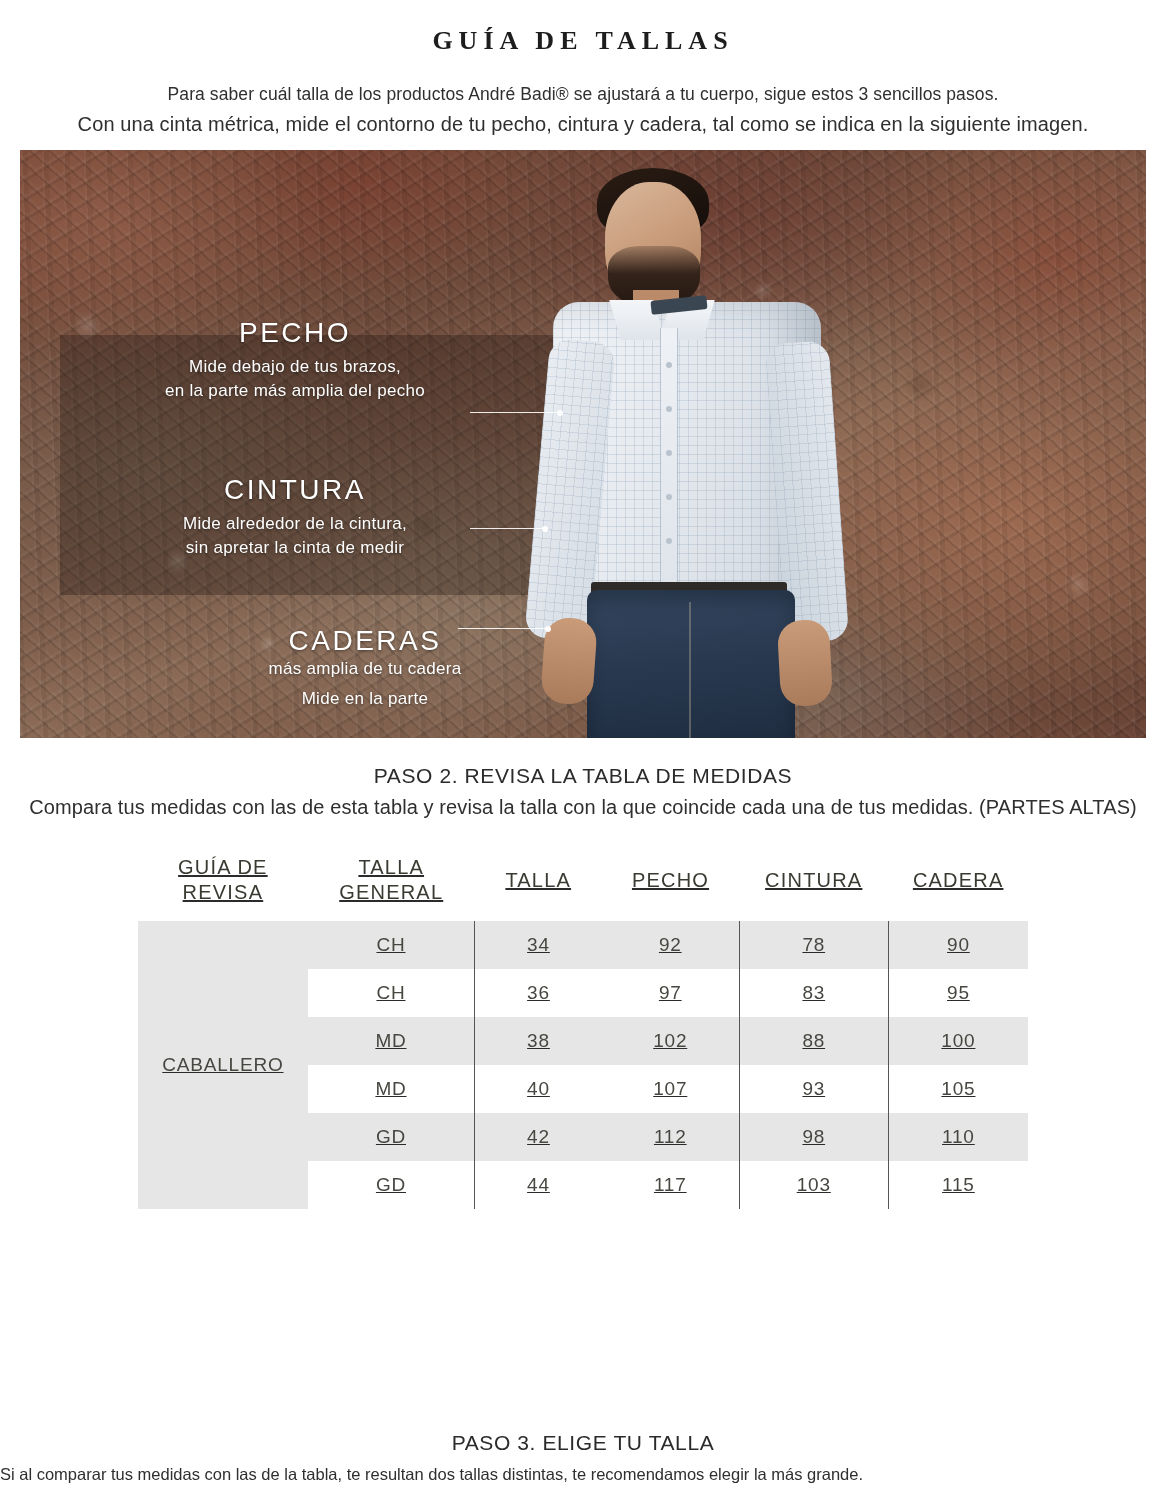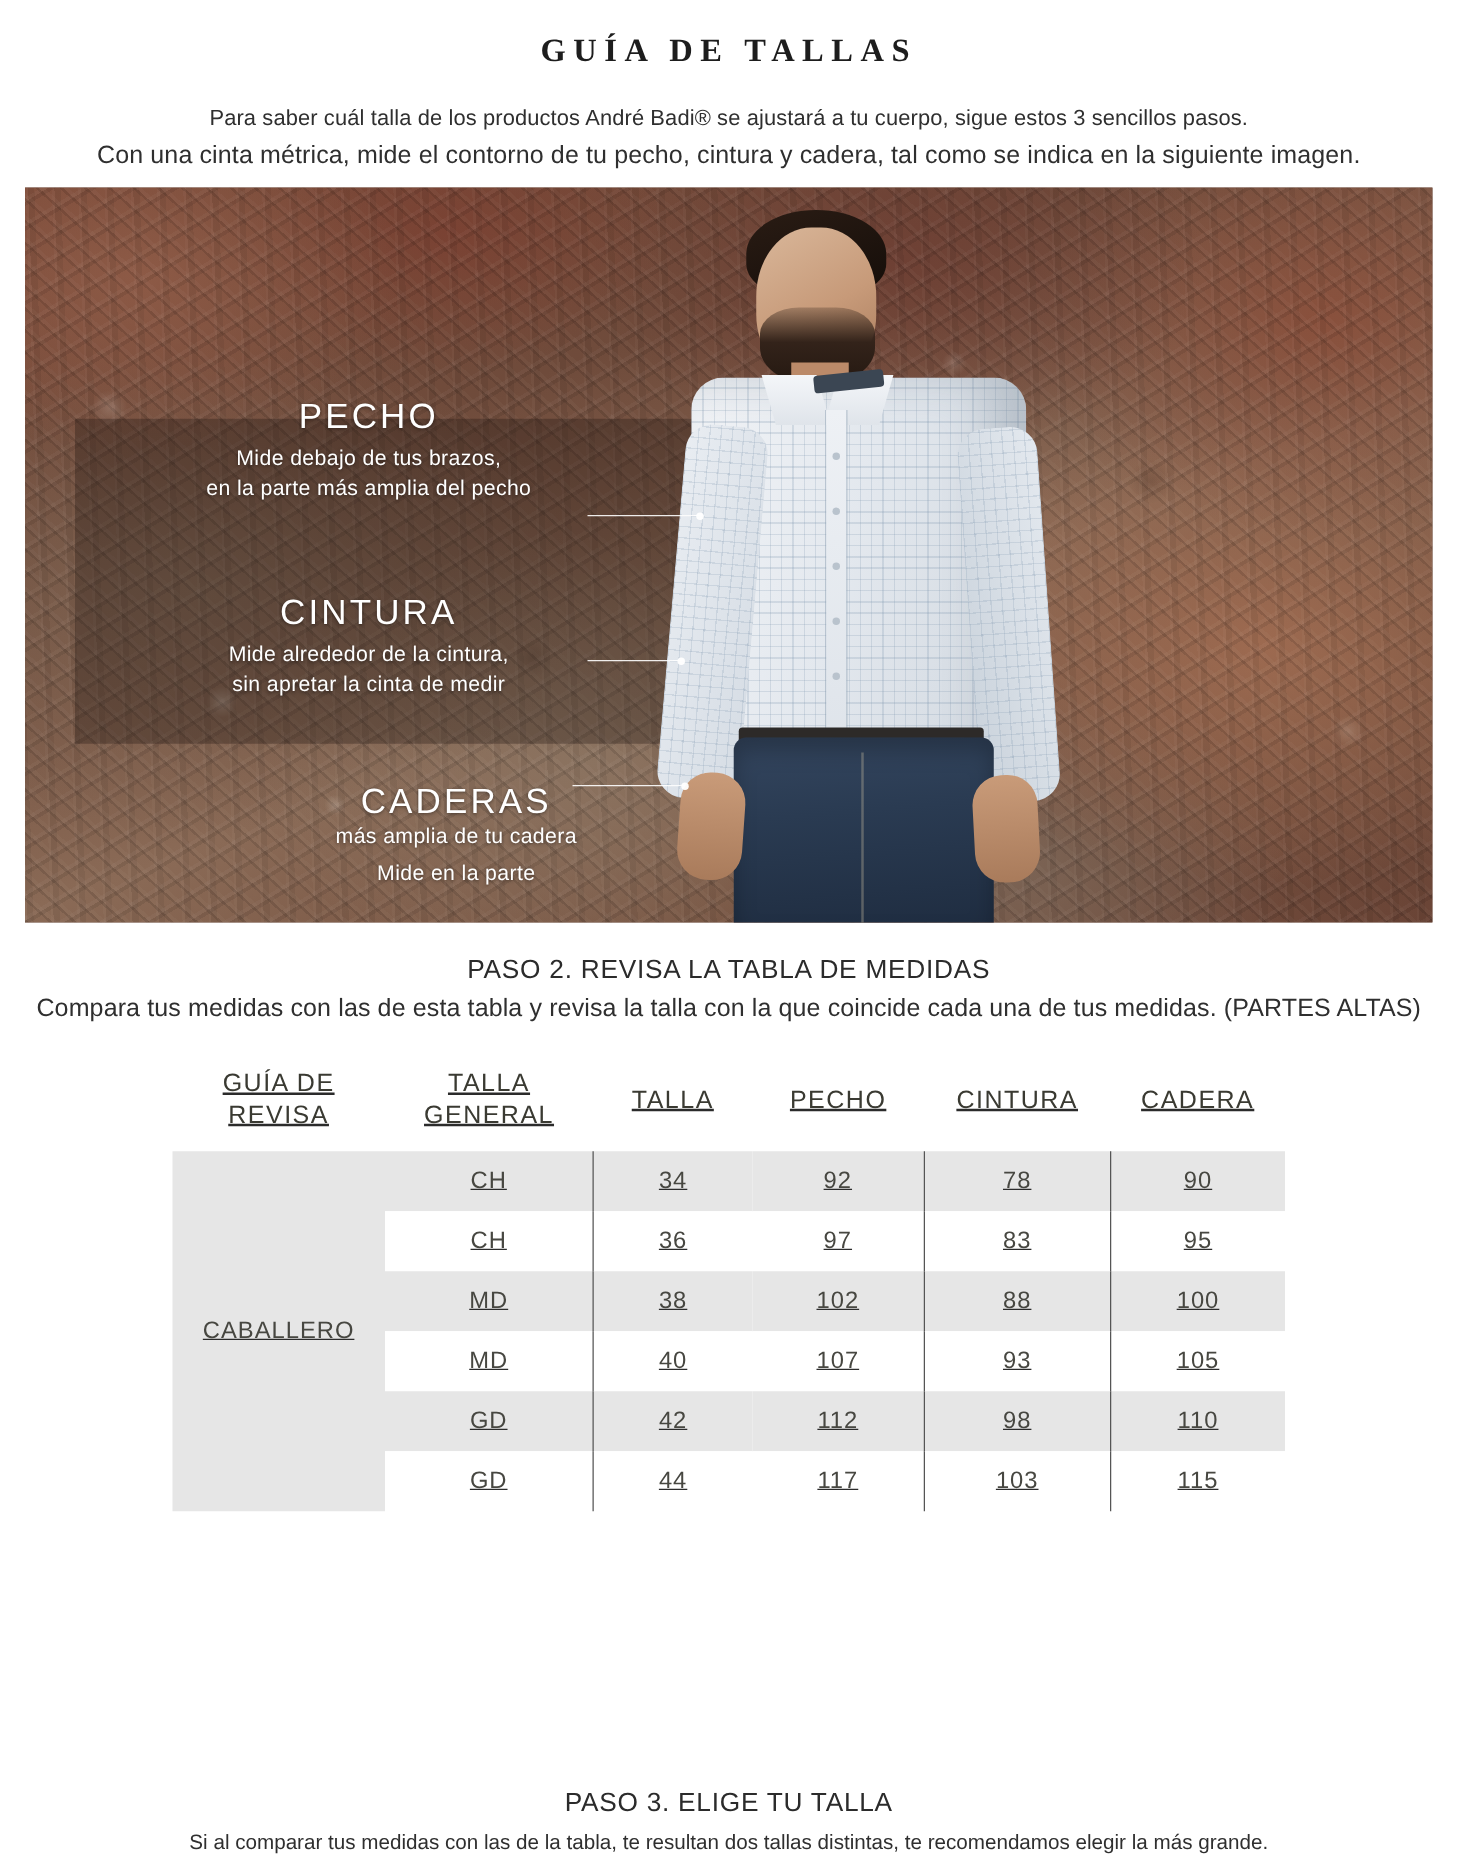--- a/index.html
+++ b/index.html
@@ -354,21 +354,20 @@
 
   .step3-title {
     text-align: center;
     font-size: 21px;
     letter-spacing: .6px;
     margin: 0;
     font-weight: 400;
     color: #2b2b2b;
   }
   .step3-sub {
-    text-align: center;
     font-size: 16.5px;
     margin: 10px 0 0 0;
     color: #2f2f2f;
   }
   .bottom {
     position: absolute;
     left: 0;
     right: 0;
     top: 1405px;
   }

